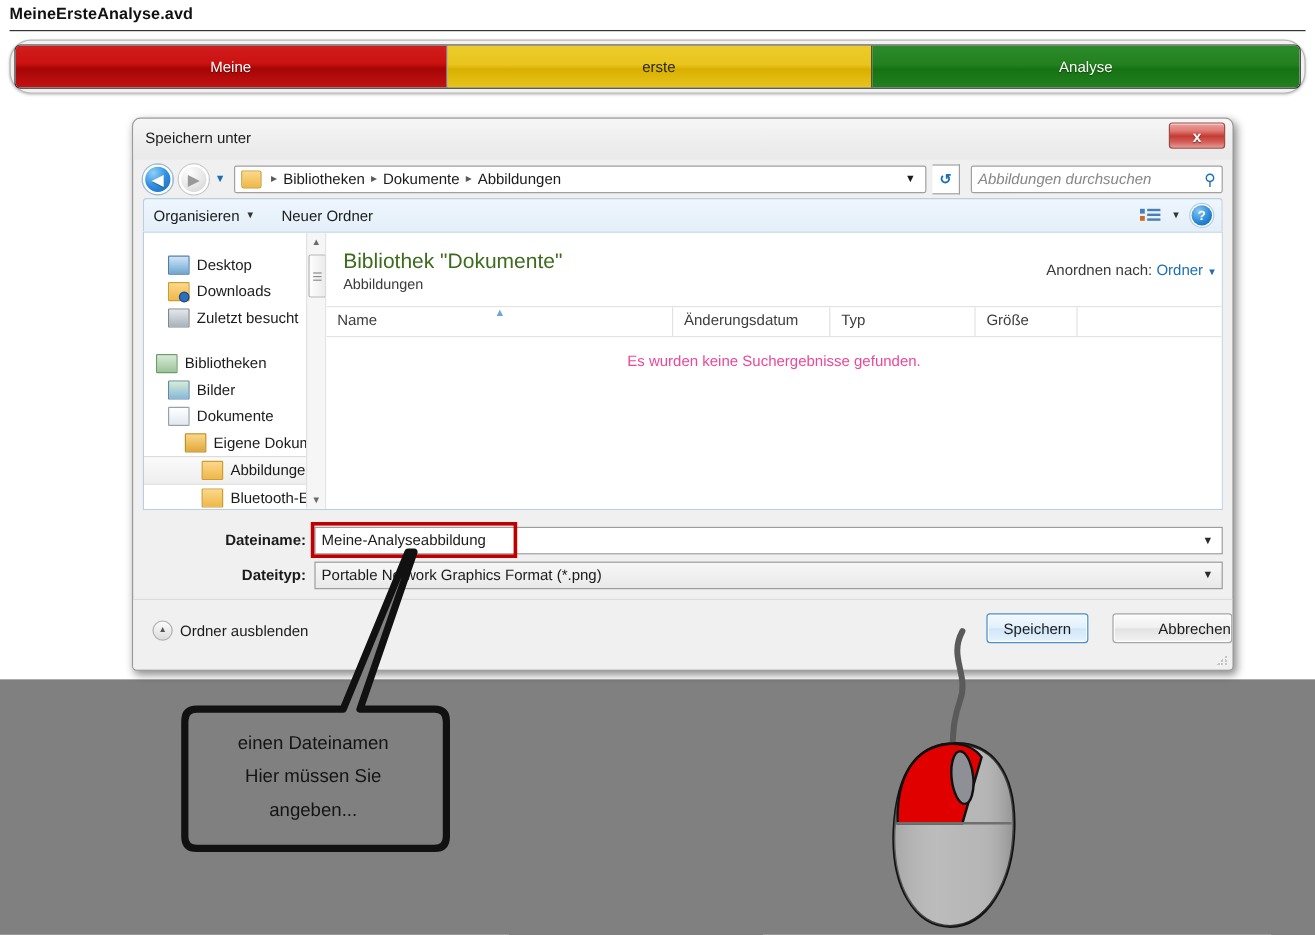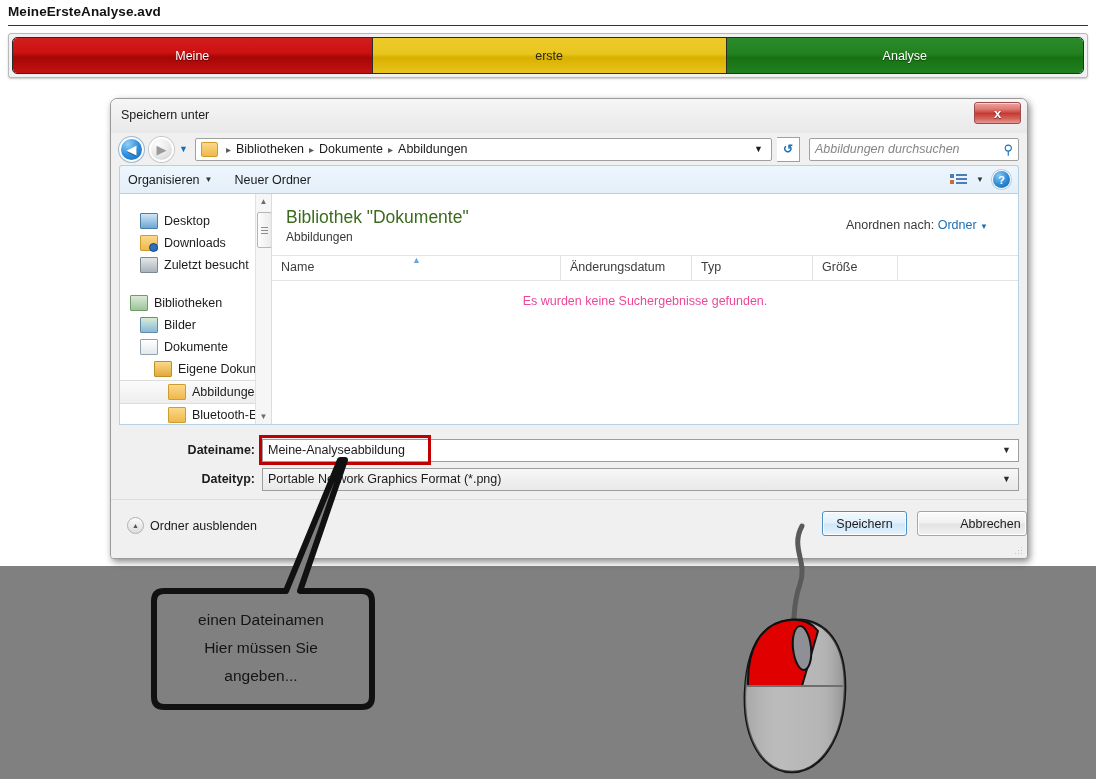--- a/index.html
+++ b/index.html
@@ -22,21 +22,21 @@
   
   #doc-title{
     position:absolute;left:8px;top:4px;width:1080px;height:22px;
     font-size:13.5px;font-weight:bold;color:#111;letter-spacing:.1px;
     border-bottom:1.5px solid #333;padding-bottom:2px;box-sizing:border-box;
   }
 
   
   #bar-wrap{
     position:absolute;left:8px;top:33px;width:1080px;height:45px;
-    border:1px solid #b9b9b9;border-radius:3px;background:#f1f1f1;
+    border:1px solid #b9b9b9;border-radius:18px;background:#f1f1f1;
     box-sizing:border-box;padding:3px;
     box-shadow:0 1px 2px rgba(0,0,0,.22);
   }
   #bar-inner{display:flex;width:100%;height:100%;border-radius:5px;overflow:hidden;
              border:1px solid #2b2b2b;box-sizing:border-box;}
   .seg{display:flex;align-items:center;justify-content:center;
        font-size:12.5px;color:#fff;text-shadow:0 1px 1px rgba(0,0,0,.45);
        box-sizing:border-box;}
   .seg.s0{flex:0 0 33.6%;background:linear-gradient(to bottom,#d01e1e 0%,#cd1111 42%,#a60606 55%,#c31212 100%);
           border-right:1px solid #2b2b2b;border-radius:4px 0 0 4px;}
@@ -141,21 +141,21 @@
   .sb-arrow{height:15px;display:flex;align-items:center;justify-content:center;color:#6b6b6b;font-size:8px;}
   #sb-thumb{position:absolute;left:1px;top:18px;width:13px;height:34px;border-radius:2px;
             background:linear-gradient(to right,#fdfdfd,#ebebeb);border:1px solid #b6b6b6;
             display:flex;align-items:center;justify-content:center;}
   #sb-thumb i{display:block;width:7px;height:1px;background:#8c8c8c;box-shadow:0 3px 0 #8c8c8c,0 -3px 0 #8c8c8c;}
 
   #filelist{flex:1 1 auto;position:relative;background:#fff;overflow:hidden;}
   #lib-head{padding:12px 0 0 14px;}
   #lib-title{font-size:17.5px;color:#3d6b1e;line-height:22px;}
   #lib-sub{font-size:12px;color:#3a3a3a;margin-top:2px;}
-  #arrange{position:absolute;right:30px;top:24px;font-size:12.5px;color:#3a3a3a;}
+  #arrange{position:absolute;right:4px;top:24px;font-size:12.5px;color:#3a3a3a;}
   #arrange b{color:#1a6fb5;font-weight:normal;}
   #arrange .c{color:#1a6fb5;font-size:8px;}
   #col-head{position:absolute;left:0;top:61px;width:100%;height:24px;
             border-top:1px solid #e3e3e3;border-bottom:1px solid #e3e3e3;display:flex;}
   .col{font-size:12.5px;color:#3d3d3d;padding:4px 0 0 9px;box-sizing:border-box;
        border-right:1px solid #e3e3e3;position:relative;}
   .col.c0{flex:0 0 289px;}
   .col.c1{flex:0 0 131px;}
   .col.c2{flex:0 0 121px;}
   .col.c3{flex:0 0 85px;}
@@ -179,21 +179,21 @@
   #dlg-footer{position:absolute;left:0;bottom:0;width:100%;height:58px;
               border-top:1px solid #dcdcdc;background:#f0f0f0;}
   #hidefolders{position:absolute;left:16px;top:17px;display:flex;align-items:center;gap:6px;font-size:12.5px;color:#1b1b1b;}
   #hf-ico{width:15px;height:15px;border-radius:50%;background:linear-gradient(to bottom,#fbfbfb,#dcdcdc);
           border:1px solid #b0b0b0;display:flex;align-items:center;justify-content:center;font-size:7px;color:#555;}
   .dlgbtn{position:absolute;top:11px;height:25px;border-radius:3px;box-sizing:border-box;
           display:flex;align-items:center;justify-content:center;font-size:12.5px;color:#1b1b1b;cursor:pointer;}
   #btn-save{right:120px;width:85px;border:1px solid #4a90c9;
             background:linear-gradient(to bottom,#f2f9fe 0%,#e2f0fb 48%,#cfe6f8 52%,#e6f3fd 100%);
             box-shadow:inset 0 0 0 1px #ffffff;}
-  #btn-cancel{right:0px;width:110px;border:1px solid #a6a6a6;
+  #btn-cancel{right:0px;width:100px;border:1px solid #a6a6a6;
               background:linear-gradient(to bottom,#fbfbfb 0%,#f0f0f0 48%,#e3e3e3 52%,#f2f2f2 100%);
               box-shadow:inset 0 0 0 1px #ffffff;padding-left:37px;}
   #resize-grip{position:absolute;right:4px;bottom:3px;width:9px;height:9px;opacity:.5;
                background:
                  radial-gradient(circle,#999 45%,transparent 46%) 0 6px/3px 3px no-repeat,
                  radial-gradient(circle,#999 45%,transparent 46%) 3px 6px/3px 3px no-repeat,
                  radial-gradient(circle,#999 45%,transparent 46%) 6px 6px/3px 3px no-repeat,
                  radial-gradient(circle,#999 45%,transparent 46%) 3px 3px/3px 3px no-repeat,
                  radial-gradient(circle,#999 45%,transparent 46%) 6px 3px/3px 3px no-repeat,
                  radial-gradient(circle,#999 45%,transparent 46%) 6px 0px/3px 3px no-repeat;}

